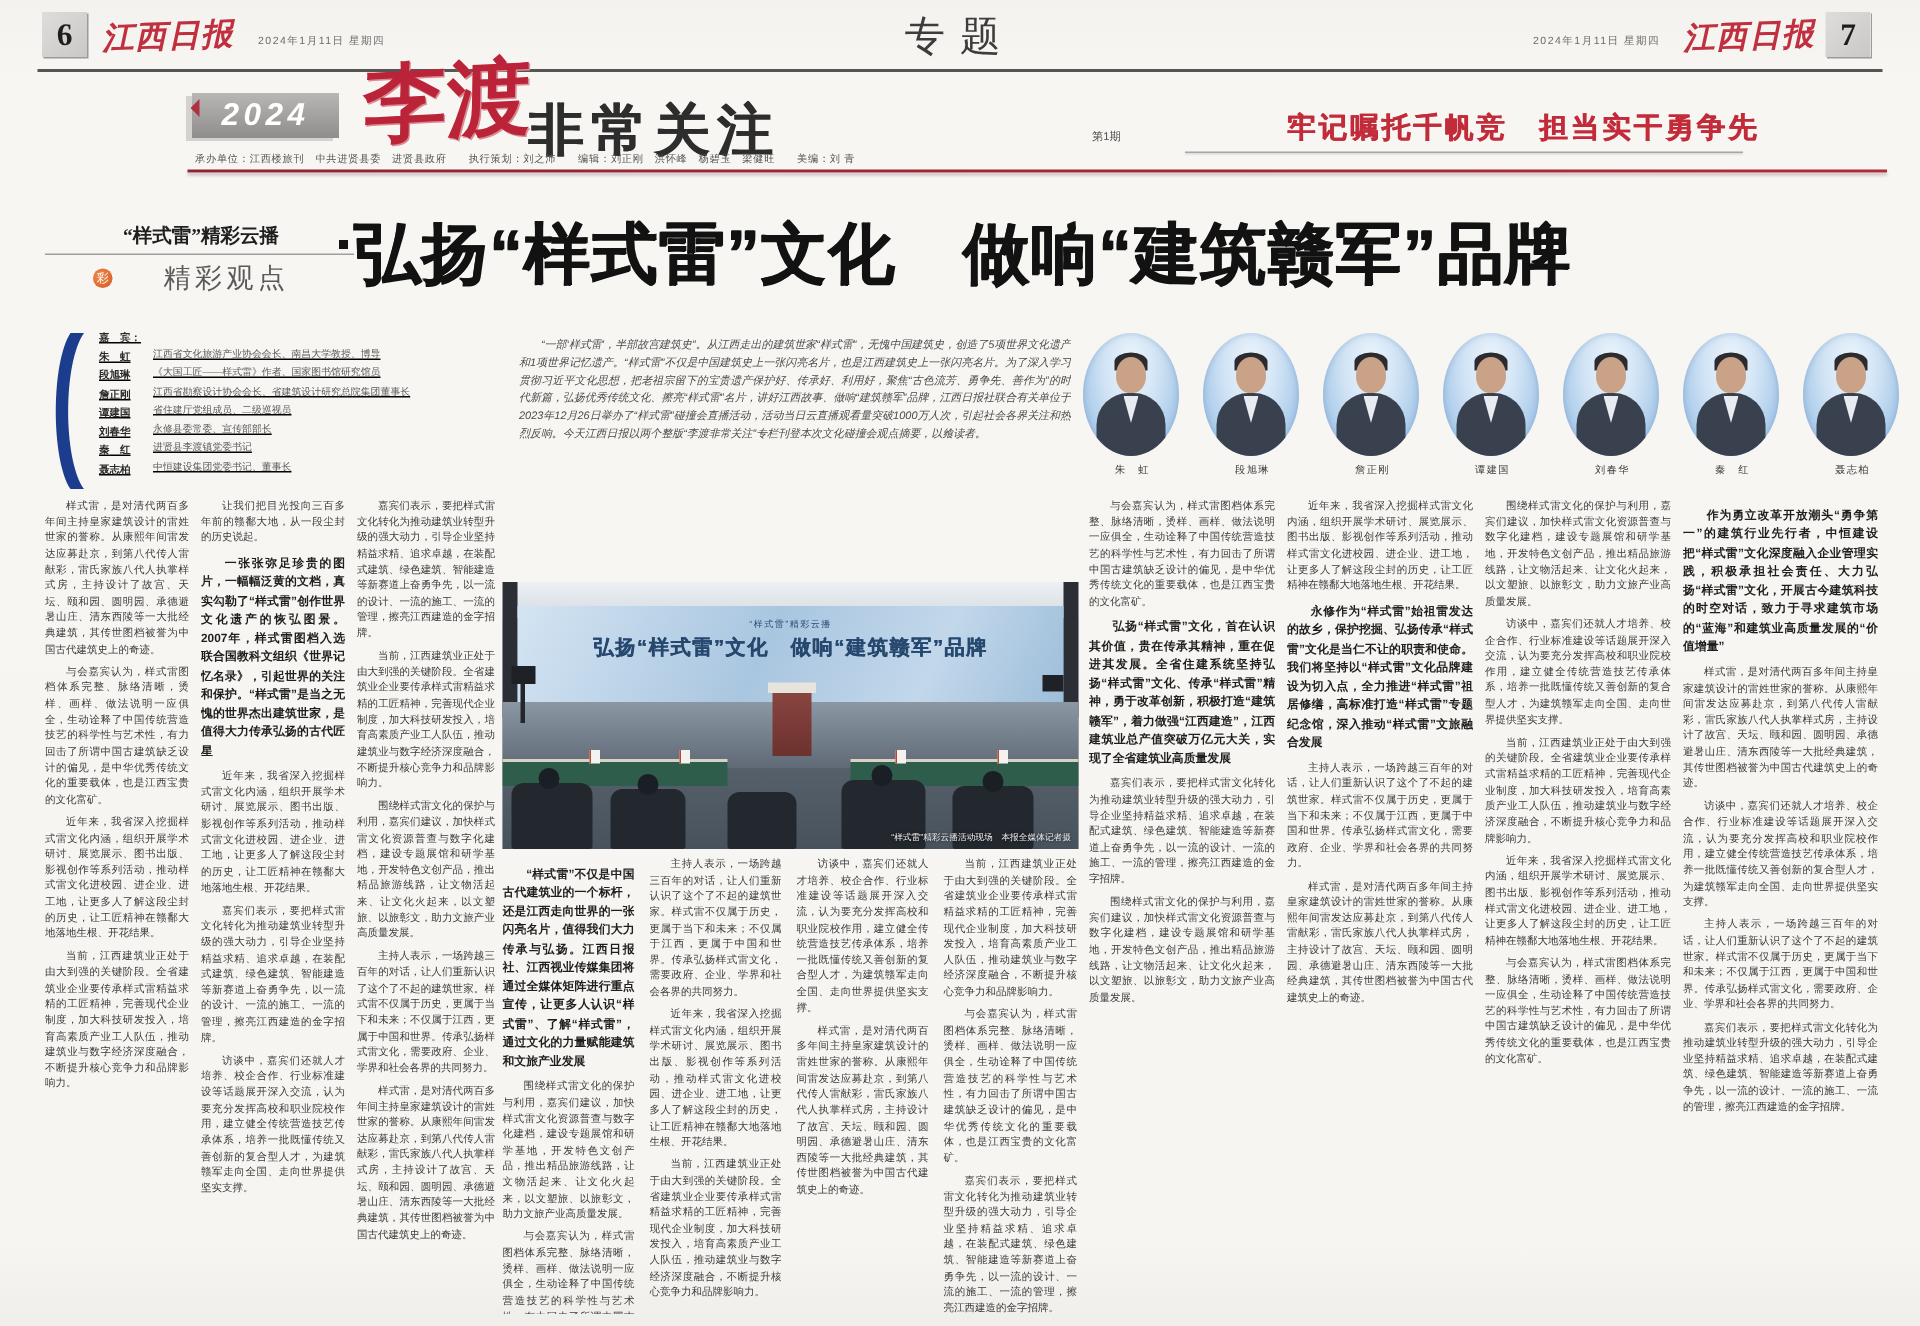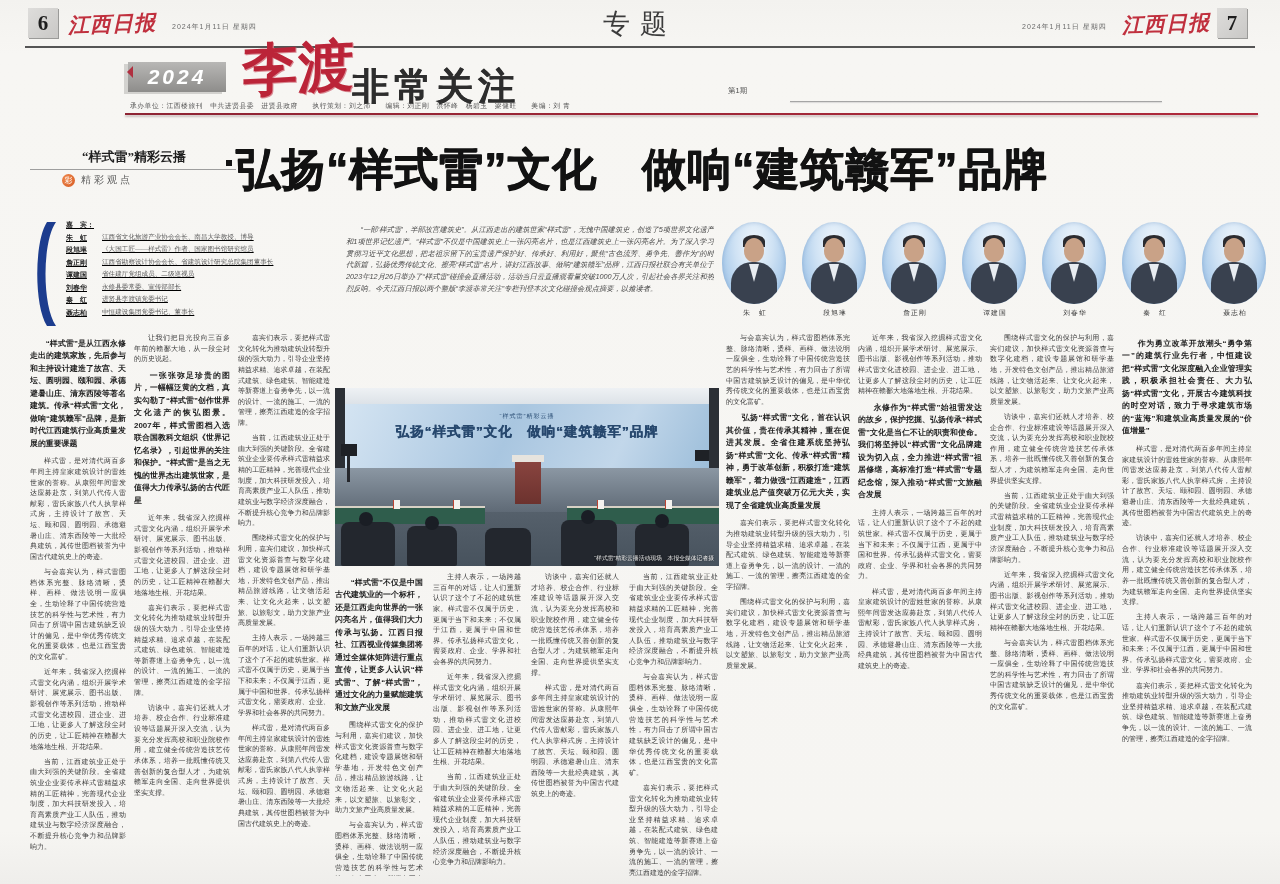--- a/index.html
+++ b/index.html
@@ -33,21 +33,21 @@
   .issue { position:absolute; left:728px; top:86px; font-size:7.5px; color:#4c4c4c; }
   .slogan { position:absolute; left:858px; top:72px; color:#c22b3a; font-weight:900; font-size:19px; letter-spacing:2px; text-shadow:0.5px 0 0 #c22b3a; }
   .slogan-rule { position:absolute; left:790px; width:372px; top:101px; height:1px; background:#a5a5a5; box-shadow:0 1px 1px #d8d8d6; }
 
   
   .series-title { position:absolute; left:36px; top:149px; width:196px; text-align:center; font:bold 13px/1.2 "Liberation Serif","DejaVu Serif",serif; color:#1f1f1f; }
   .series-underline { position:absolute; left:30px; top:169px; width:206px; height:1px; background:#9e9e9e; }
   .series-dot { position:absolute; left:226px; top:160px; width:6px; height:6px; background:#141414; }
   .viewpoint { position:absolute; left:62px; top:173px; display:flex; align-items:center; gap:6px; }
   .vp-icon { width:13px; height:13px; border-radius:50%; background:radial-gradient(circle at 35% 35%,#f08a4e,#d4571f); color:#fff; font-size:8px; line-height:13px; text-align:center; }
-  .vp-label { font-size:10px; color:#5a5a5a; letter-spacing:3px; }
+  .vp-label { font-size:18px; color:#5a5a5a; letter-spacing:3px;margin-left:28px; }
 
   
   .headline { position:absolute; left:236px; top:140px; width:1026px; color:#121212; font-weight:900; font-size:44px; letter-spacing:1px;
               white-space:nowrap; text-shadow:0.8px 0 0 #121212, 0 0.8px 0 #121212; font-family:"Liberation Sans",sans-serif; }
 
   
   .guestbox { position:absolute; left:32px; top:218px; width:300px; height:112px; }
   .guest-bracket { position:absolute; left:0; top:2px; }
   .guest-rows { position:absolute; left:34px; top:2px; width:264px; font-family:"Liberation Serif","DejaVu Serif",serif; }
   .guest-row { display:flex; margin-bottom:2.5px;text-decoration:underline; }
@@ -119,20 +119,21 @@
   <div class="paperlogo pl-right">江西日报</div>
   <div class="pagenum pn-right">7</div>
   <div class="header-rule"></div>
 
   <div class="badge2024">2024</div>
   <div class="brand">李渡</div>
   <div class="brand-suffix">非常关注</div>
   <div class="credits">承办单位：江西楼旅刊　中共进贤县委　进贤县政府　　执行策划：刘之沛　　编辑：刘正刚　洪怀峰　杨碧玉　梁健旺　　美编：刘 青</div>
   <div class="red-rule"></div>
   <div class="issue">第1期</div>
+  <div class="slogan">牢记嘱托千帆竞　担当实干勇争先</div>
   <div class="slogan-rule"></div>
 
   <div class="series-title">“样式雷”精彩云播</div>
   <div class="series-underline"></div>
   <div class="series-dot"></div>
   <div class="viewpoint">
     <span class="vp-icon">彩</span>
     <span class="vp-label">精彩观点</span>
   </div>
 
@@ -272,21 +273,20 @@
     <div class="att-head" style="left:90px;top:128px;"></div>
     <div class="att" style="left:150px;top:140px;width:46px;height:38px;"></div>
     <div class="att" style="left:226px;top:132px;width:56px;height:46px;"></div>
     <div class="att-head" style="left:246px;top:122px;"></div>
     <div class="att" style="left:300px;top:136px;width:54px;height:42px;"></div>
     <div class="att-head" style="left:320px;top:126px;"></div>
     <div class="ph-cap">“样式雷”精彩云播活动现场　本报全媒体记者摄</div>
   </div>
 
   <div class="col lc1">
-      <p class="bold-para">“样式雷”是从江西永修走出的建筑家族，先后参与和主持设计建造了故宫、天坛、圆明园、颐和园、承德避暑山庄、清东西陵等著名建筑。传承“样式雷”文化，做响“建筑赣军”品牌，是新时代江西建筑行业高质量发展的重要课题</p>
       <p>样式雷，是对清代两百多年间主持皇家建筑设计的雷姓世家的誉称。从康熙年间雷发达应募赴京，到第八代传人雷献彩，雷氏家族八代人执掌样式房，主持设计了故宫、天坛、颐和园、圆明园、承德避暑山庄、清东西陵等一大批经典建筑，其传世图档被誉为中国古代建筑史上的奇迹。</p>
       <p>与会嘉宾认为，样式雷图档体系完整、脉络清晰，烫样、画样、做法说明一应俱全，生动诠释了中国传统营造技艺的科学性与艺术性，有力回击了所谓中国古建筑缺乏设计的偏见，是中华优秀传统文化的重要载体，也是江西宝贵的文化富矿。</p>
       <p>近年来，我省深入挖掘样式雷文化内涵，组织开展学术研讨、展览展示、图书出版、影视创作等系列活动，推动样式雷文化进校园、进企业、进工地，让更多人了解这段尘封的历史，让工匠精神在赣鄱大地落地生根、开花结果。</p>
       <p>当前，江西建筑业正处于由大到强的关键阶段。全省建筑业企业要传承样式雷精益求精的工匠精神，完善现代企业制度，加大科技研发投入，培育高素质产业工人队伍，推动建筑业与数字经济深度融合，不断提升核心竞争力和品牌影响力。</p>
     </div>
   <div class="col lc2">
       <p>让我们把目光投向三百多年前的赣鄱大地，从一段尘封的历史说起。</p>
       <p class="bold-para">一张张弥足珍贵的图片，一幅幅泛黄的文档，真实勾勒了“样式雷”创作世界文化遗产的恢弘图景。2007年，样式雷图档入选联合国教科文组织《世界记忆名录》，引起世界的关注和保护。“样式雷”是当之无愧的世界杰出建筑世家，是值得大力传承弘扬的古代匠星</p>
       <p>近年来，我省深入挖掘样式雷文化内涵，组织开展学术研讨、展览展示、图书出版、影视创作等系列活动，推动样式雷文化进校园、进企业、进工地，让更多人了解这段尘封的历史，让工匠精神在赣鄱大地落地生根、开花结果。</p>
       <p>嘉宾们表示，要把样式雷文化转化为推动建筑业转型升级的强大动力，引导企业坚持精益求精、追求卓越，在装配式建筑、绿色建筑、智能建造等新赛道上奋勇争先，以一流的设计、一流的施工、一流的管理，擦亮江西建造的金字招牌。</p>

